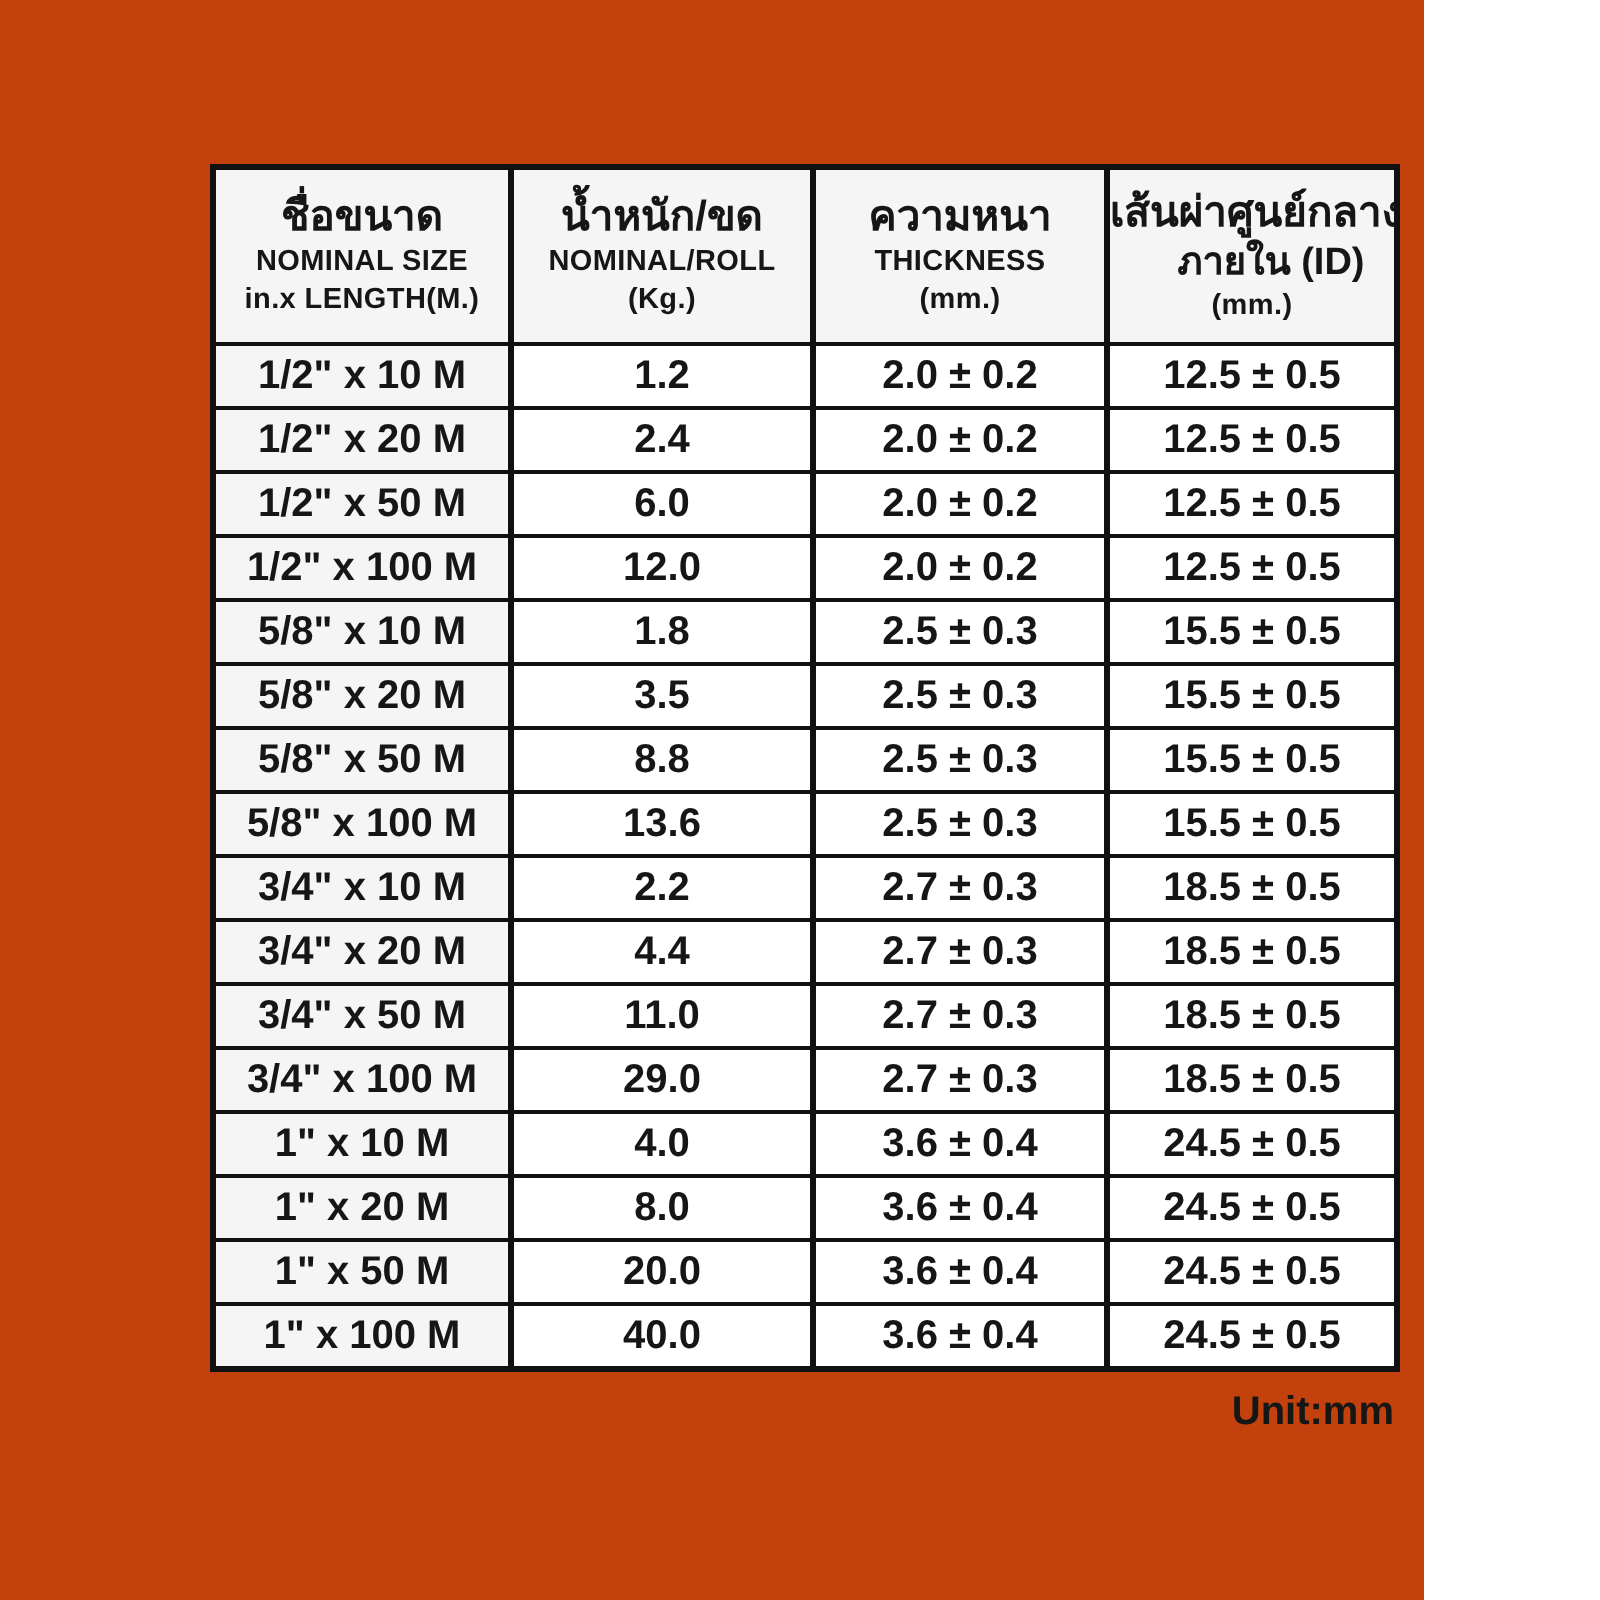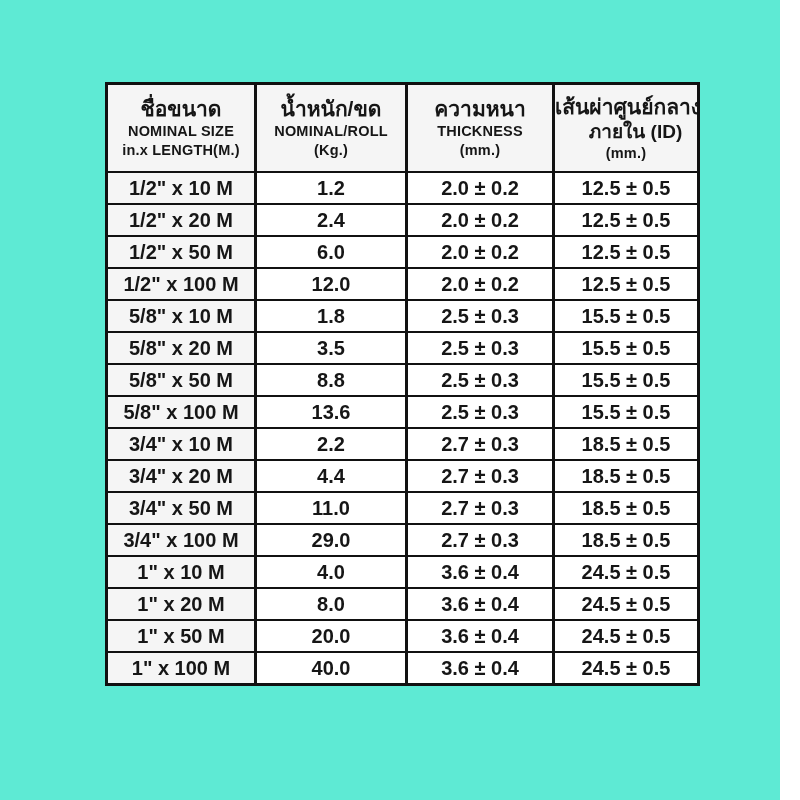--- a/index.html
+++ b/index.html
@@ -6,23 +6,23 @@
     margin: 0;
     padding: 0;
     background: #ffffff;
     width: 800px;
     height: 800px;
     font-family: "Liberation Sans", "DejaVu Sans", sans-serif;
     color: #161616;
   }
   .page {
     position: relative;
-    width: 780px;
+    width: 712px;
     height: 800px;
-    background: #5eead4;
+    background: #c2410c;
     overflow: hidden;
   }
   .table-wrap {
     position: absolute;
     left: 105px;
     top: 82px;
     width: 592px;
   }
   table.spec {
     border-collapse: collapse;
@@ -210,14 +210,15 @@
           <td>24.5 ± 0.5</td>
         </tr>
         <tr>
           <td class="c1">1" x 100 M</td>
           <td>40.0</td>
           <td>3.6 ± 0.4</td>
           <td>24.5 ± 0.5</td>
         </tr>
       </tbody>
     </table>
+    <div class="unit-label">Unit:mm</div>
   </div>
 </div>
 
 </body></html>

